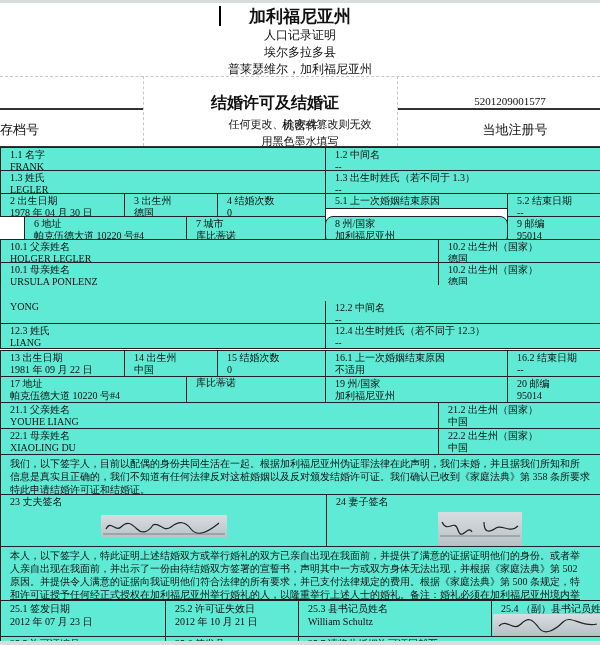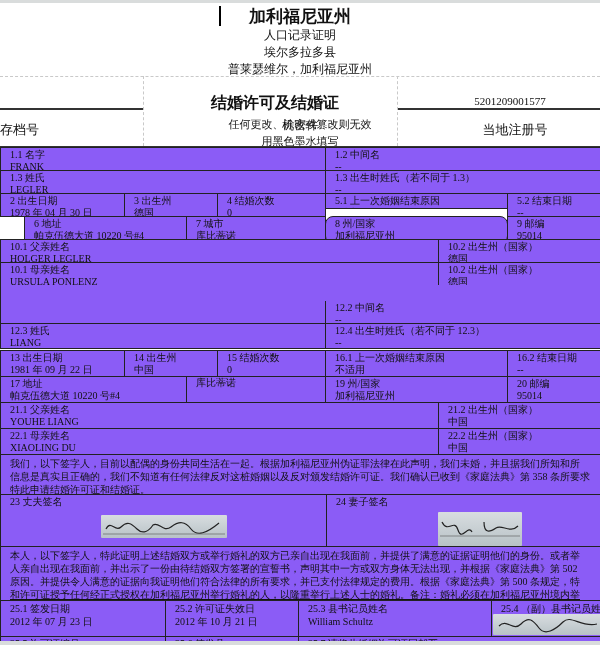--- a/index.html
+++ b/index.html
@@ -46,21 +46,21 @@
 <div class="solid-h" style="left:398px;top:108px;width:202px;"></div>
 <div class="abs num">5201209001577</div>
 <div class="abs archive">存档号</div>
 <div class="abs localreg">当地注册号</div>
 <div class="solid-h" style="left:0;top:146px;width:600px;"></div>
 
 <div id="grid"></div>
 
 <style>
   .cell { position:absolute; box-sizing:border-box; border:1px solid #222; padding:0 0 0 9px; font-size:10px; line-height:11.5px;
-          white-space:nowrap; overflow:hidden; font-family:"Liberation Serif","DejaVu Serif",serif; background:#8b5cf6; }
+          white-space:nowrap; overflow:hidden; font-family:"Liberation Serif","DejaVu Serif",serif; background:#5eead4; }
   .cell .lbl, .cell .val { display:block; }
   .cell .lbl { padding-top:1px; }
 </style>
 
 <div class="cell" style="left:0;top:147px;width:326px;height:24px;">
     <span class="lbl">1.1 名字</span>
     <span class="val">FRANK</span>
   </div>
 <div class="cell" style="left:325px;top:147px;width:290px;height:24px;">
     <span class="lbl">1.2 中间名</span>
@@ -126,20 +126,21 @@
 <div class="cell" style="left:0;top:262px;width:439px;height:24px;">
     <span class="lbl">10.1 母亲姓名</span>
     <span class="val">URSULA PONLENZ</span>
   </div>
 <div class="cell" style="left:438px;top:262px;width:180px;height:24px;">
     <span class="lbl">10.2 出生州（国家）</span>
     <span class="val">德国</span>
   </div>
 
 <div class="cell" style="left:0;top:300px;width:326px;height:24px;">
+    <span class="val">YONG</span>
   </div>
 <div class="cell" style="left:325px;top:300px;width:290px;height:24px;">
     <span class="lbl">12.2 中间名</span>
     <span class="val">--</span>
   </div>
 
 <div class="cell" style="left:0;top:323px;width:326px;height:26px;">
     <span class="lbl">12.3 姓氏</span>
     <span class="val">LIANG</span>
   </div>

